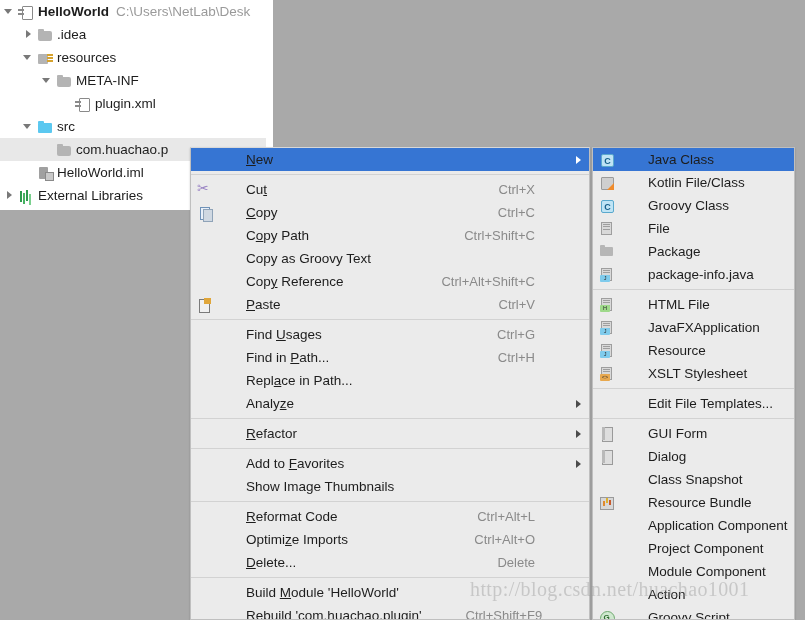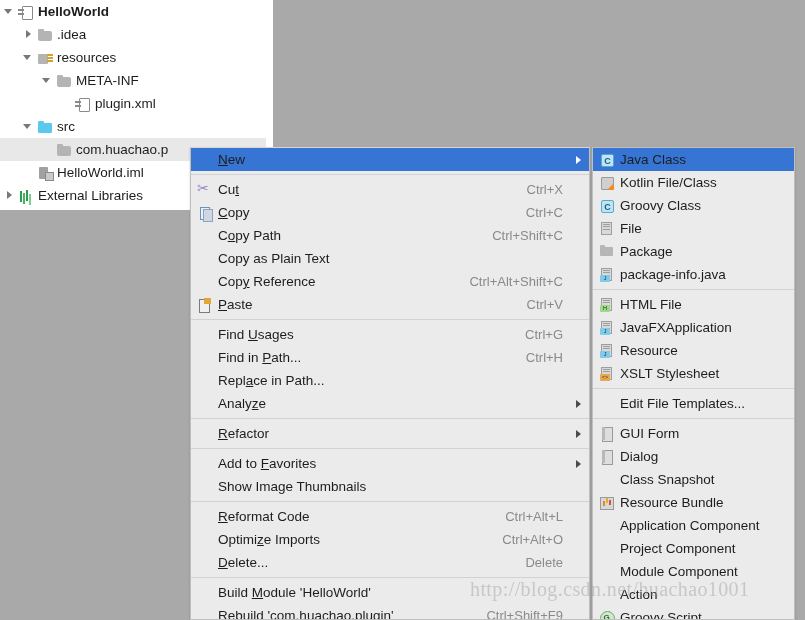--- a/index.html
+++ b/index.html
@@ -139,20 +139,21 @@
   }
   #ctx-menu .mi, #sub-menu .mi {
     position: relative;
     display: flex;
     align-items: center;
     height: 23px;
     padding: 0 8px 0 6px;
     font-size: 13.5px;
     color: #1d1d1d;
     white-space: nowrap;
+    gap: 28px;
   }
   .mi.highlight { background: #3675d3; color: #ffffff; }
   .mi .mi-icon {
     width: 16px; height: 16px;
     margin-right: 5px;
     flex: 0 0 auto;
     position: relative;
   }
   .mi .mi-label { flex: 1 1 auto; }
   .mi .mi-accel { color: #8a8a8a; font-size: 13px; margin-left: 16px; }
@@ -304,20 +305,21 @@
 <body>
 
 <div id="root">
 
   <div id="tree-panel">
     <div id="tree-rows">
         <div class="tree-row" style="padding-left: 4px;">
           <span class="tw down"></span>
           <span class="ticon ic-module"></span>
           <span class="tlabel bold">HelloWorld</span>
+          <span class="tpath">C:\Users\NetLab\Desk</span>
         </div>
         <div class="tree-row" style="padding-left: 23px;">
           <span class="tw right"></span>
           <span class="ticon ic-folder-gray"></span>
           <span class="tlabel">.idea</span>
         </div>
         <div class="tree-row" style="padding-left: 23px;">
           <span class="tw down"></span>
           <span class="ticon ic-folder-res"></span>
           <span class="tlabel">resources</span>
@@ -378,21 +380,21 @@
           <span class="mi-arrow"></span>
         </div>
         <div class="mi">
           <span class="mi-icon "></span>
           <span class="mi-label">C<span class="uline">o</span>py Path</span>
           <span class="mi-accel">Ctrl+Shift+C</span>
           <span class="mi-arrow"></span>
         </div>
         <div class="mi">
           <span class="mi-icon "></span>
-          <span class="mi-label">Copy as Plain Text</span>
+          <span class="mi-label">Copy as Groovy Text</span>
           <span class="mi-accel"></span>
           <span class="mi-arrow"></span>
         </div>
         <div class="mi">
           <span class="mi-icon "></span>
           <span class="mi-label">Cop<span class="uline">y</span> Reference</span>
           <span class="mi-accel">Ctrl+Alt+Shift+C</span>
           <span class="mi-arrow"></span>
         </div>
         <div class="mi">

